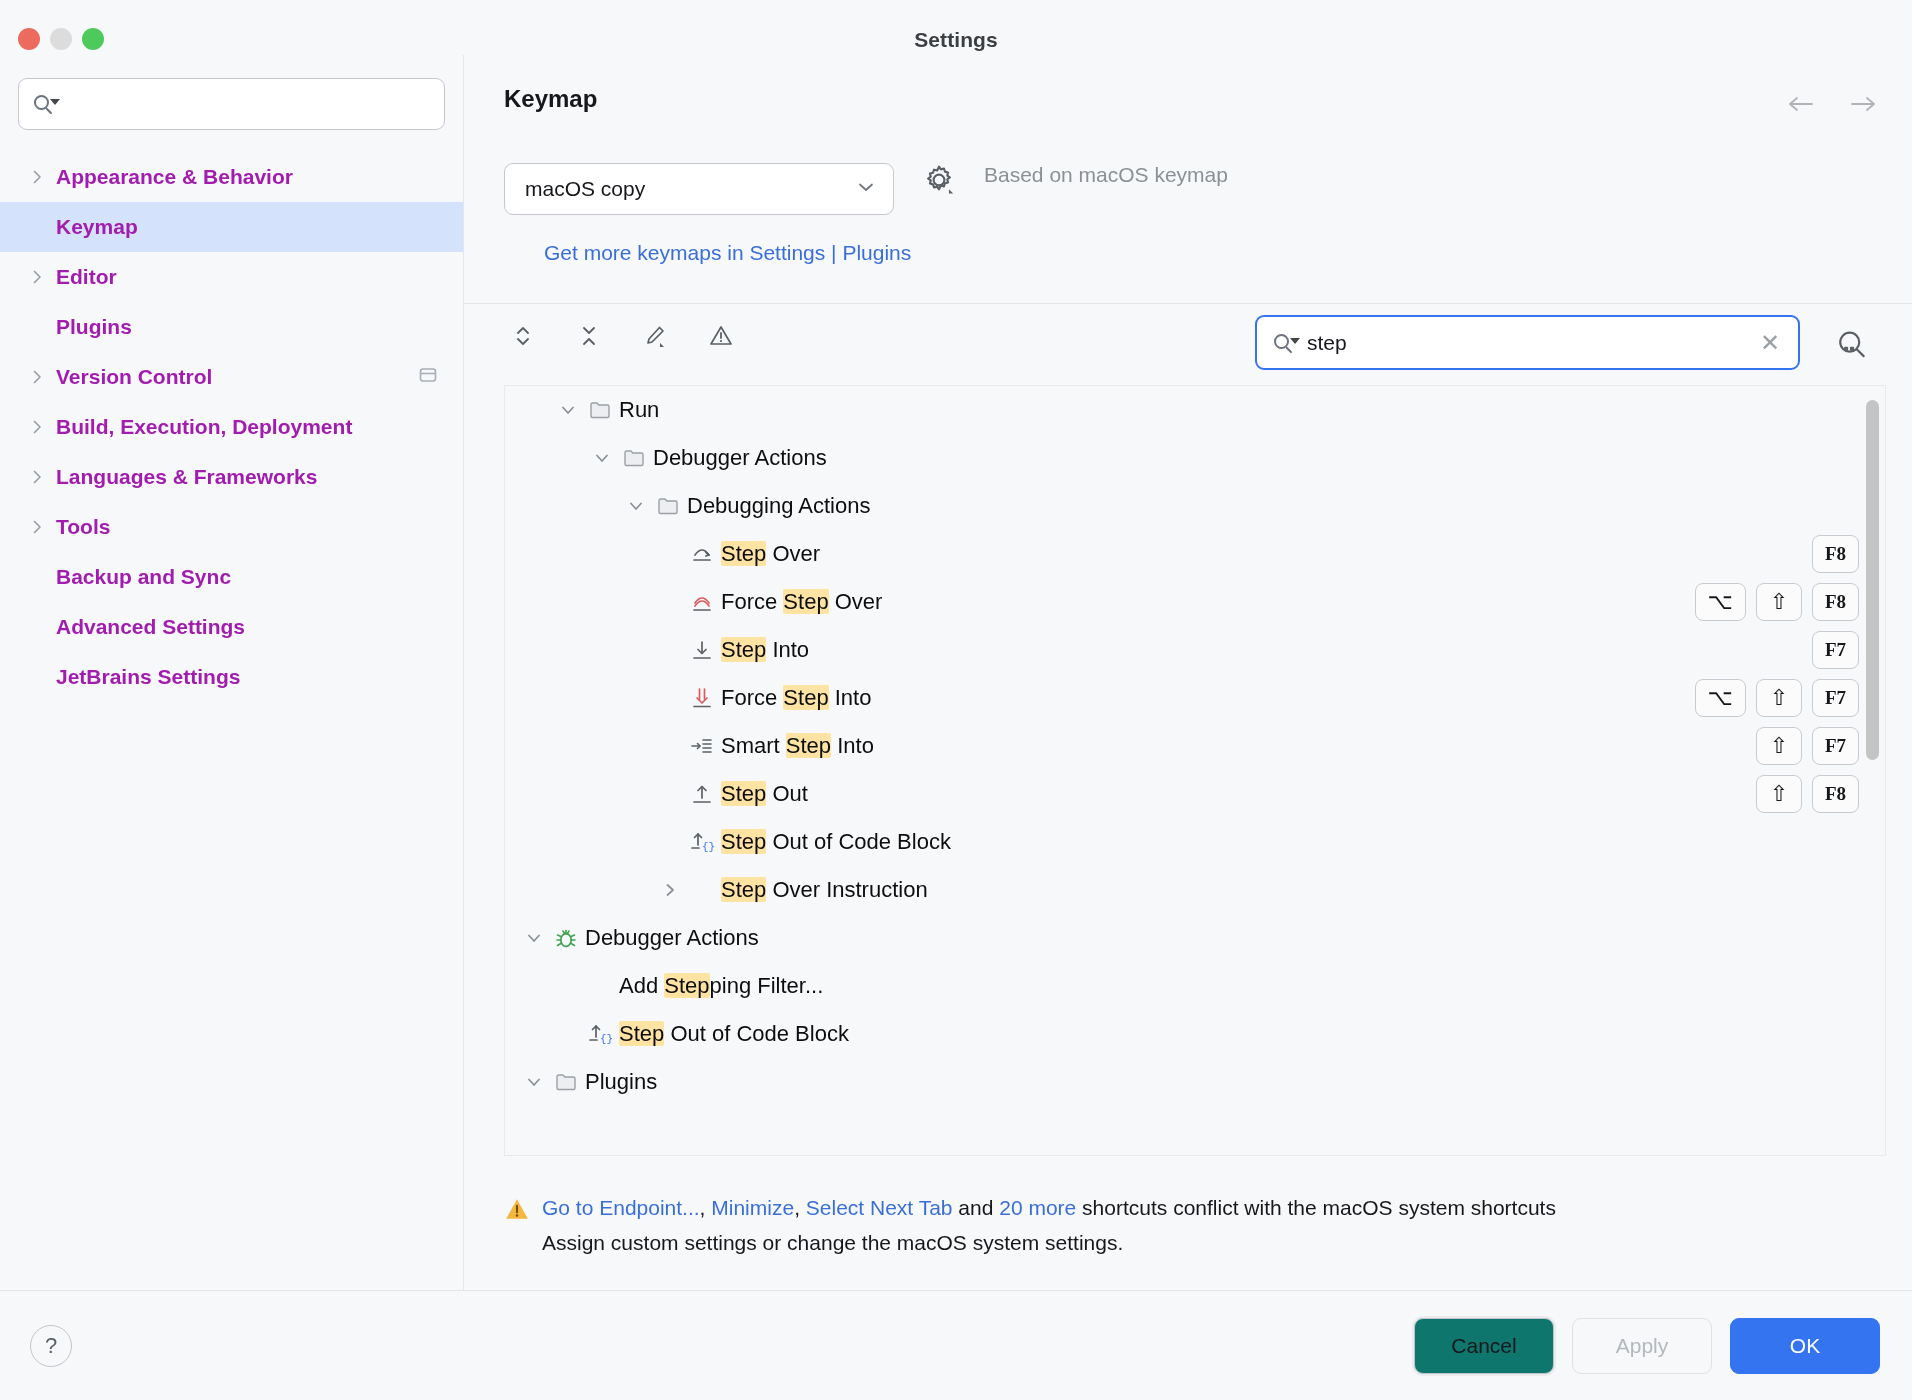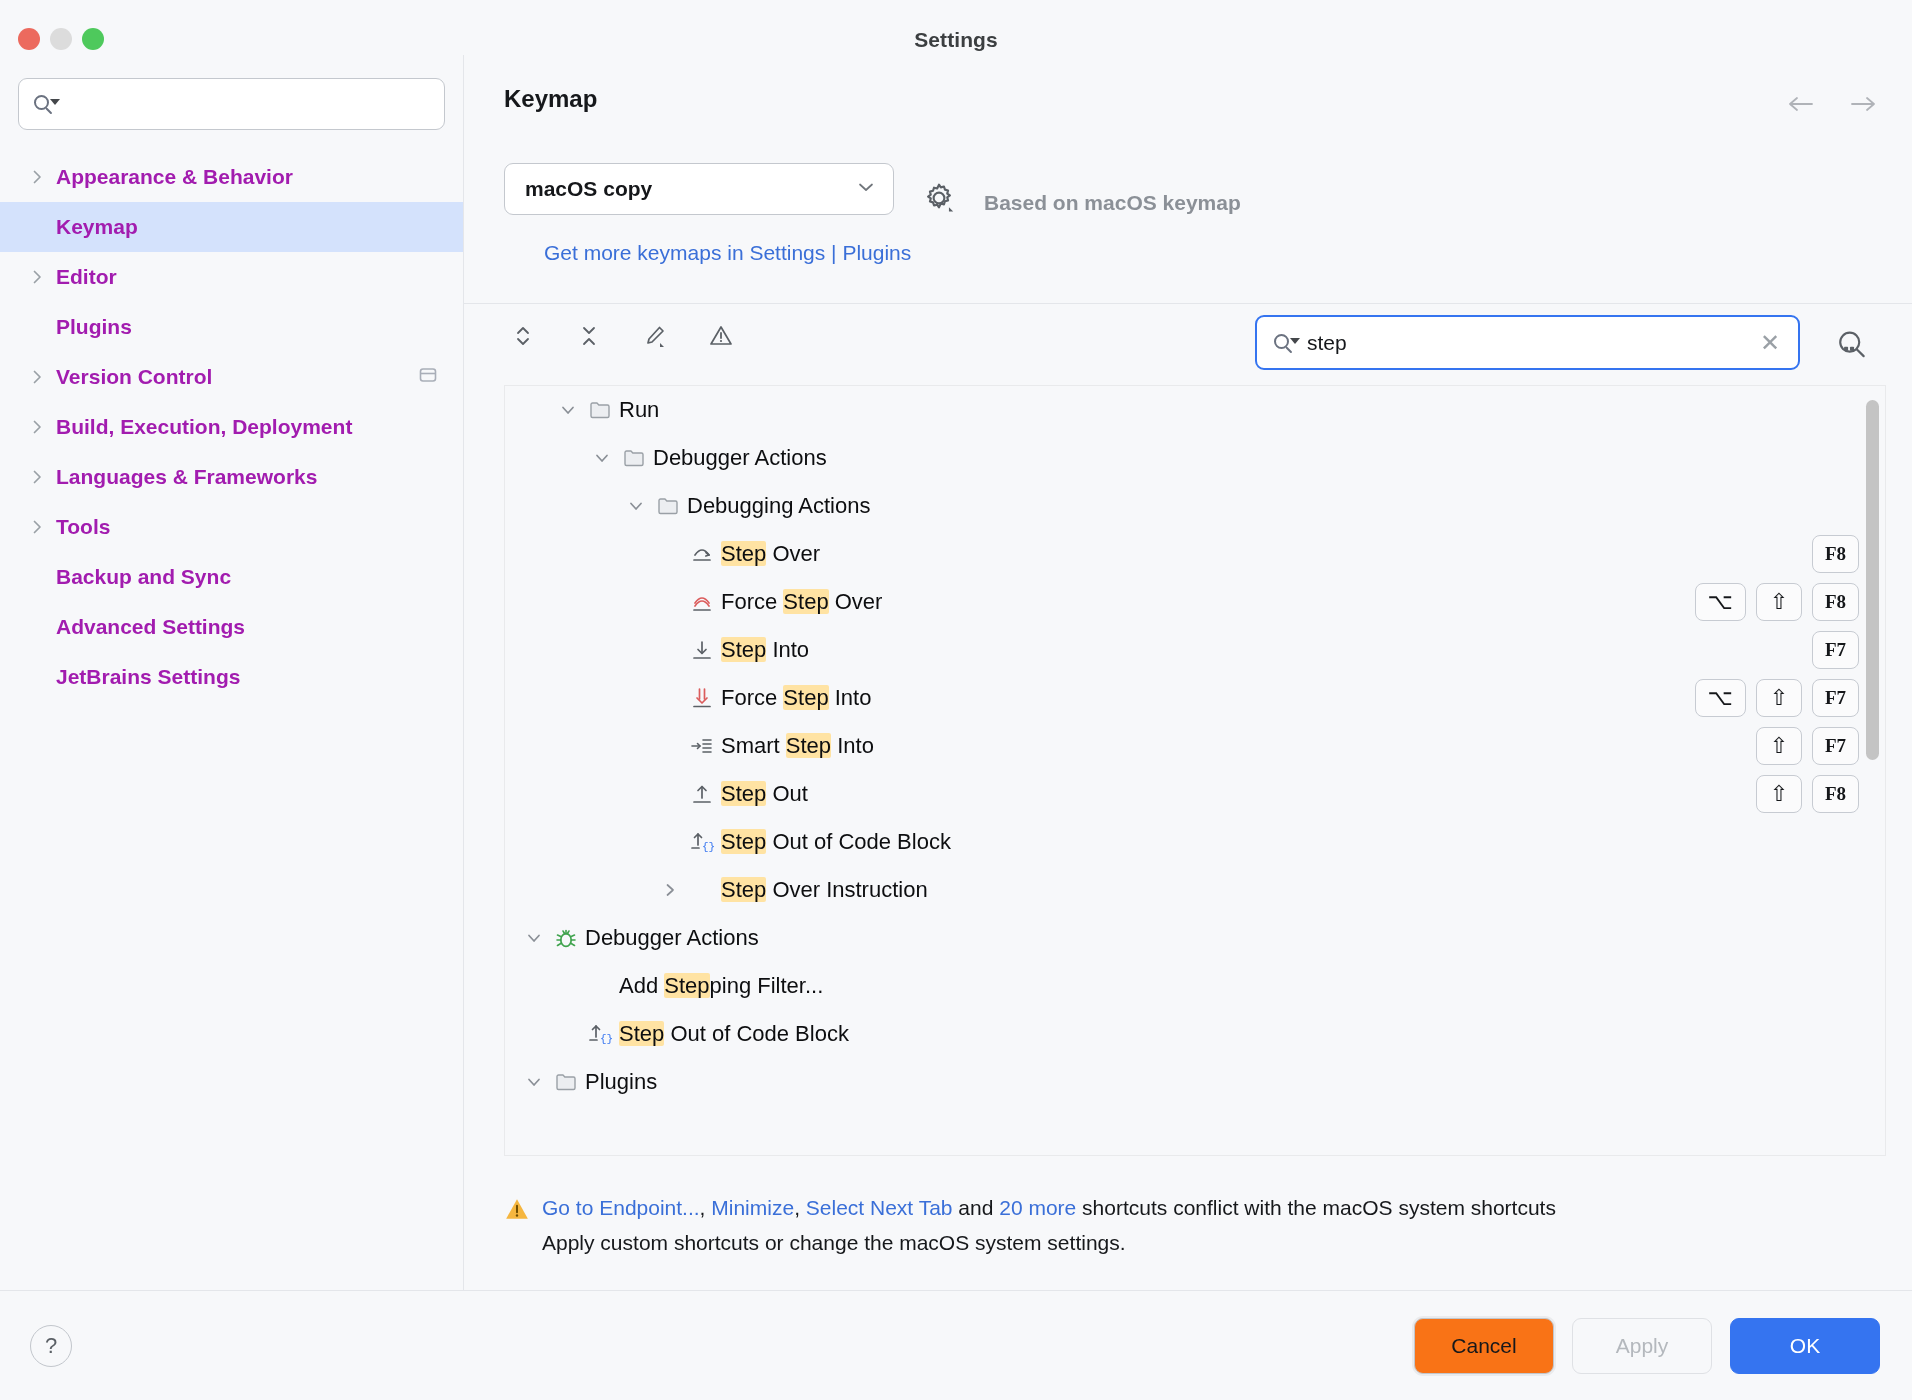--- a/index.html
+++ b/index.html
@@ -99,21 +99,21 @@
   }
   .page-title {
     position: absolute; left: 40px; top: 30px;
     font-size: 24px; font-weight: bold; color: #16181b;
   }
   .nav-arrows { position: absolute; right: 32px; top: 34px; display: flex; gap: 28px; }
   .nav-arrow-btn { width: 34px; height: 30px; color: #b0b3b8; }
 
   .keymap-row {
     position: absolute; left: 40px; top: 108px;
-    display: flex; align-items: flex-end; font-weight: bold;
+    display: flex; align-items: flex-start;
   }
   .combo {
     width: 390px; height: 52px;
     background: #fff; border: 1px solid #c4c8ce; border-radius: 9px;
     display: flex; align-items: center; justify-content: space-between;
     padding: 0 16px 0 20px;
     cursor: pointer;
   }
   .combo-label { font-size: 21px; color: #15171a; }
   .combo-chev { color: #70757b; }
@@ -221,21 +221,21 @@
     display: flex; align-items: center; justify-content: center;
     font-size: 22px; color: #5b6066; cursor: pointer;
   }
   .btn-group { position: absolute; right: 32px; top: 50%; transform: translateY(-50%); display: flex; gap: 18px; }
   .btn {
     height: 56px; min-width: 140px; padding: 0 26px;
     border-radius: 9px;
     display: flex; align-items: center; justify-content: center;
     font-size: 21px; cursor: pointer;
   }
-  .btn.cancel { background: #f97316; border: 1px solid #c2c6cc; color: #16181b; box-shadow: 0 0 0 2px rgba(0,0,0,0.05); }
+  .btn.cancel { background: #0f766e; border: 1px solid #c2c6cc; color: #16181b; box-shadow: 0 0 0 2px rgba(0,0,0,0.05); }
   .btn.apply { background: #f7f8fa; border: 1px solid #dfe1e5; color: #b4b8bd; }
   .btn.ok { background: #3574f0; border: 1px solid #3574f0; color: #fff; min-width: 150px; }
 </style>
 </head>
 <body>
 
 <div class="window">
 
   <div class="titlebar">
     <div class="traffic">
@@ -626,21 +626,21 @@
         <svg width="26" height="26" viewBox="0 0 24 24">
           <path d="M12 3 L22 21 H2 Z" fill="#f5b63f"></path>
           <path d="M12 9 V15" stroke="#6b4b00" stroke-width="1.8" stroke-linecap="round"></path>
           <circle cx="12" cy="18" r="1.1" fill="#6b4b00"></circle>
         </svg>
       </span>
       <div class="warn-text">
         <div>
           <a>Go to Endpoint...</a><span>, </span><a>Minimize</a><span>, </span><a>Select Next Tab</a><span> and </span><a>20 more</a><span> shortcuts conflict with the macOS system shortcuts</span>
         </div>
-        <div>Apply custom shortcuts or change the macOS system settings.</div>
+        <div>Assign custom settings or change the macOS system settings.</div>
       </div>
     </div>
   </div>
 
   <div class="bottombar">
     <div class="help-btn">?</div>
     <div class="btn-group">
       <div class="btn cancel">Cancel</div>
       <div class="btn apply">Apply</div>
       <div class="btn ok">OK</div>

